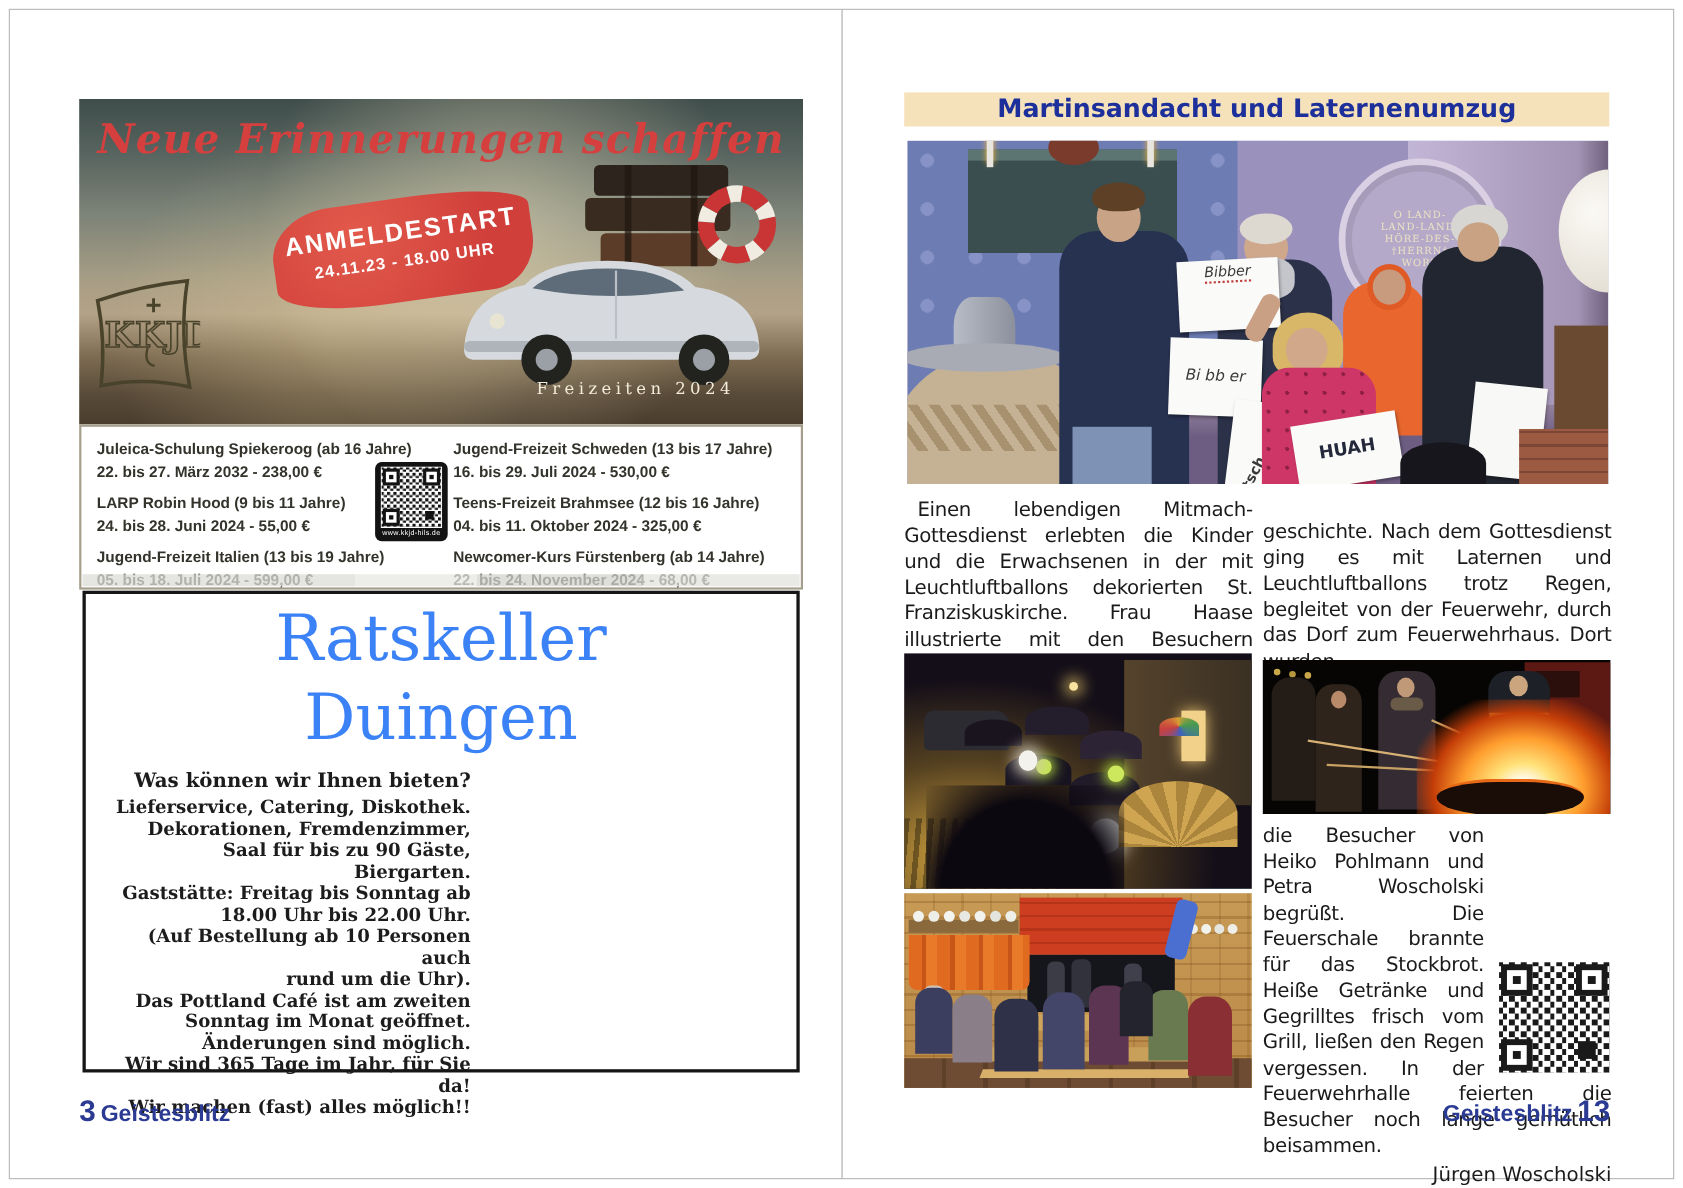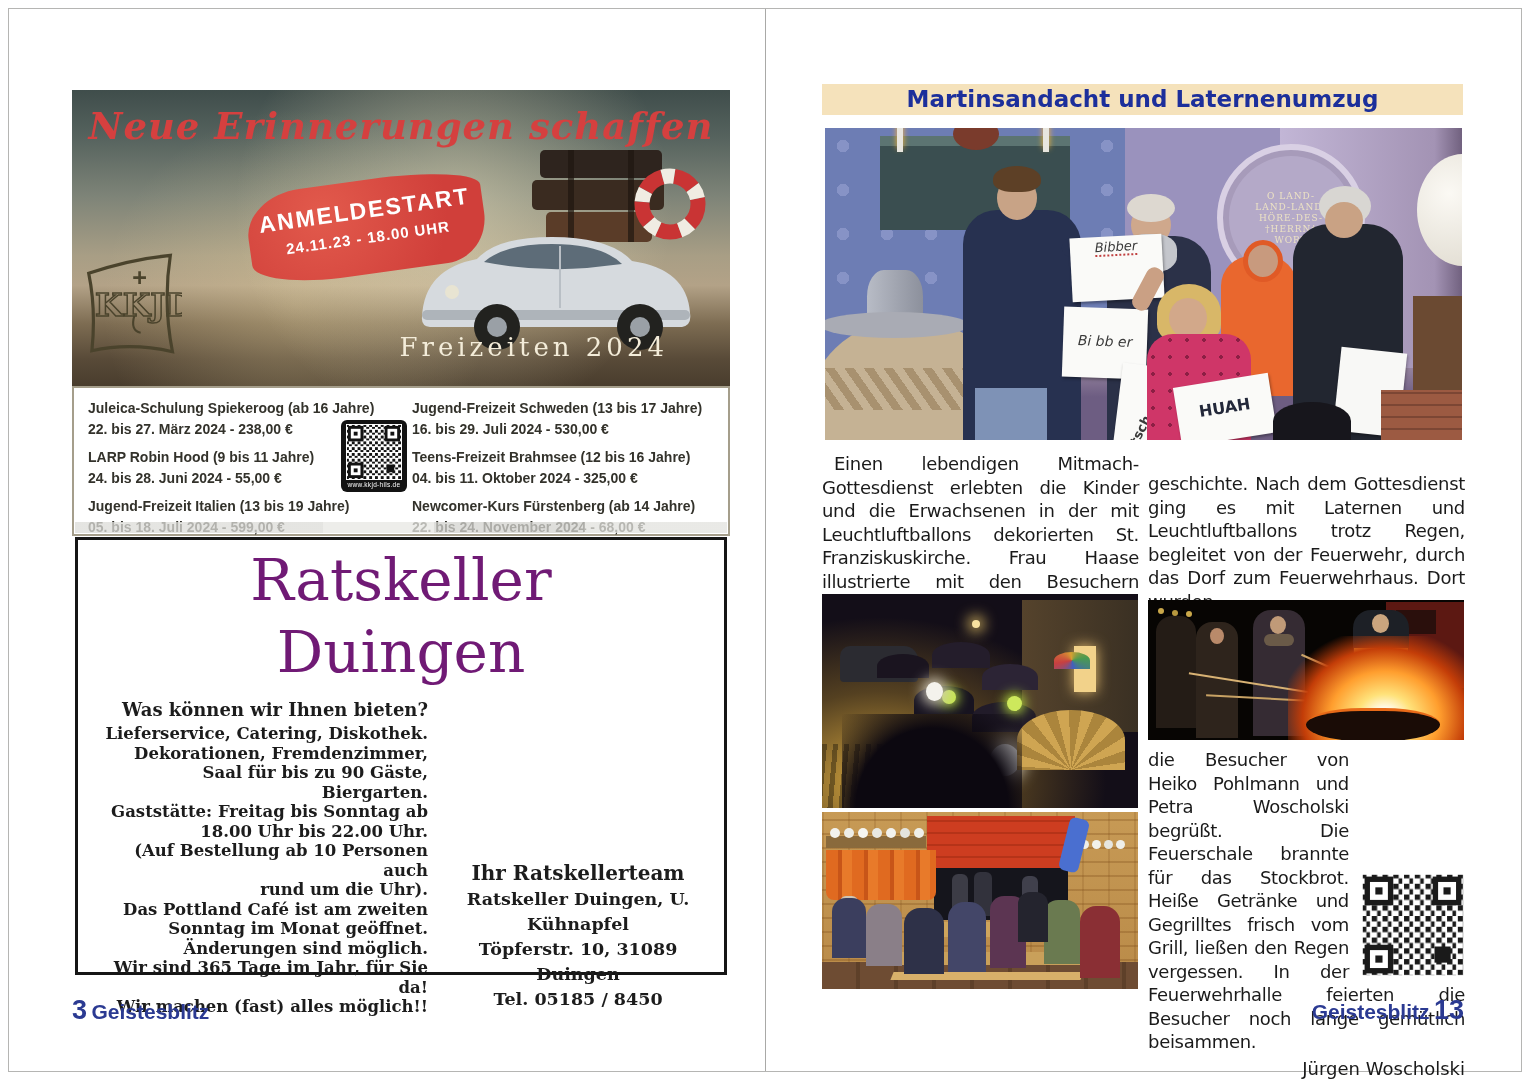--- a/index.html
+++ b/index.html
@@ -20,21 +20,21 @@
       linear-gradient(180deg,#3f4d4b 0%,#56635e 16%,#7e8478 36%,#a89e85 56%,#b3a287 66%,#7d6c52 79%,#584a38 91%,#493d2d 100%);}
   .kkjd-headline{left:0;right:0;top:14px;text-align:center;font-family:"DejaVu Serif",serif;
     font-style:italic;font-weight:bold;font-size:37px;color:#d5403f;letter-spacing:1px;}
   .stamp{left:176px;top:90px;width:237px;height:94px;transform:rotate(-8deg);
     background:radial-gradient(circle at 32% 30%, #e25a4c, #d03f3a 72%);
     border-radius:24% 46% 18% 40%/46% 22% 48% 26%;color:#fff;text-align:center;
     padding-top:17px;box-sizing:border-box;}
   .stamp-l1{font-size:23px;font-weight:bold;letter-spacing:2px;}
   .stamp-l2{font-size:15px;font-weight:bold;letter-spacing:1px;margin-top:5px;}
   .kkjd-logo{left:4px;top:158px;width:106px;height:110px;}
-  .kkjd-caption{right:62px;bottom:24px;font-family:"DejaVu Serif",serif;font-size:26px;
+  .kkjd-caption{right:62px;bottom:24px;font-family:"DejaVu Serif",serif;font-size:15px;
     color:#f3ecd9;letter-spacing:4px;}
   .kkjd-car{right:8px;bottom:16px;width:330px;height:228px;}
 
   .kkjd-list{left:0;top:296px;width:658px;height:150px;border:2px solid #a59e8b;
     box-sizing:border-box;background:#fff;}
   .trip-col{top:10px;}
   .tcol1{left:14px;width:250px;}
   .tcol2{left:338px;width:306px;}
   .trip{margin-bottom:7px;}
   .trip div{font-size:14px;line-height:21px;color:#33322b;white-space:nowrap;font-weight:bold;}
@@ -44,21 +44,21 @@
   .qr-cap{font-size:6.5px;color:#fefefe;line-height:9px;letter-spacing:.3px;}
 
   
   .artifact{left:75px;top:522px;width:652px;height:11px;opacity:.75;
     background:linear-gradient(90deg,#dcdcd8 0 38%,#e7e7e3 38% 55%,#d3d3cf 55% 78%,#e2e2de 78%);}
 
   
   .rats-ad{left:75px;top:537px;width:652px;height:438px;border:3px solid #161616;
     background:#fff;box-sizing:border-box;}
   .rats-title{left:0;right:0;top:4px;text-align:center;font-family:"DejaVu Serif",serif;
-    font-size:58px;line-height:72px;color:#701a75;}
+    font-size:58px;line-height:72px;color:#3b82f6;}
   .rats-offer{left:16px;top:158px;width:334px;text-align:right;
     font-family:"DejaVu Serif",serif;font-weight:bold;color:#1c1c1c;}
   .rats-offer-h{font-size:18px;line-height:23px;margin-bottom:3px;}
   .rats-offer-l{font-size:16.5px;line-height:19.5px;white-space:pre-line;}
   .rats-contact{left:356px;top:320px;width:288px;text-align:center;
     font-family:"DejaVu Serif",serif;font-weight:bold;color:#1c1c1c;}
   .rats-contact-h{font-size:20px;line-height:27px;}
   .rats-contact-l{font-size:17.5px;line-height:25px;white-space:pre-line;}
 
   
@@ -143,21 +143,21 @@
       </svg>
     </div>
 
     <div class="abs kkjd-caption">Freizeiten 2024</div>
   </div>
 
   <div class="abs kkjd-list">
     <div class="abs trip-col tcol1">
       <div class="trip">
         <div>Juleica-Schulung Spiekeroog (ab 16 Jahre)</div>
-        <div>22. bis 27. März 2024 - 238,00 €</div>
+        <div>22. bis 27. März 2032 - 238,00 €</div>
       </div>
       <div class="trip">
         <div>LARP Robin Hood (9 bis 11 Jahre)</div>
         <div>24. bis 28. Juni 2024 - 55,00 €</div>
       </div>
       <div class="trip">
         <div>Jugend-Freizeit Italien (13 bis 19 Jahre)</div>
         <div>05. bis 18. Juli 2024 - 599,00 €</div>
       </div>
     </div>
@@ -224,26 +224,20 @@
 Gaststätte: Freitag bis Sonntag ab
 18.00 Uhr bis 22.00 Uhr.
 (Auf Bestellung ab 10 Personen auch
 rund um die Uhr).
 Das Pottland Café ist am zweiten
 Sonntag im Monat geöffnet.
 Änderungen sind möglich.
 Wir sind 365 Tage im Jahr, für Sie da!
 Wir machen (fast) alles möglich!!</div>
   </div>
-  <div class="abs rats-contact">
-    <div class="rats-contact-h">Ihr Ratskellerteam</div>
-    <div class="rats-contact-l">Ratskeller Duingen, U. Kühnapfel
-Töpferstr. 10, 31089 Duingen
-Tel. 05185 / 8450</div>
-  </div>
 </div>
 
 <div class="abs footer footer-left">
   <span class="pgnum">3</span>
   <span class="pgname">Geistesblitz</span>
 </div>
 
 <div class="abs title-bar">
   <div>Martinsandacht und Laternenumzug</div>
 </div>

